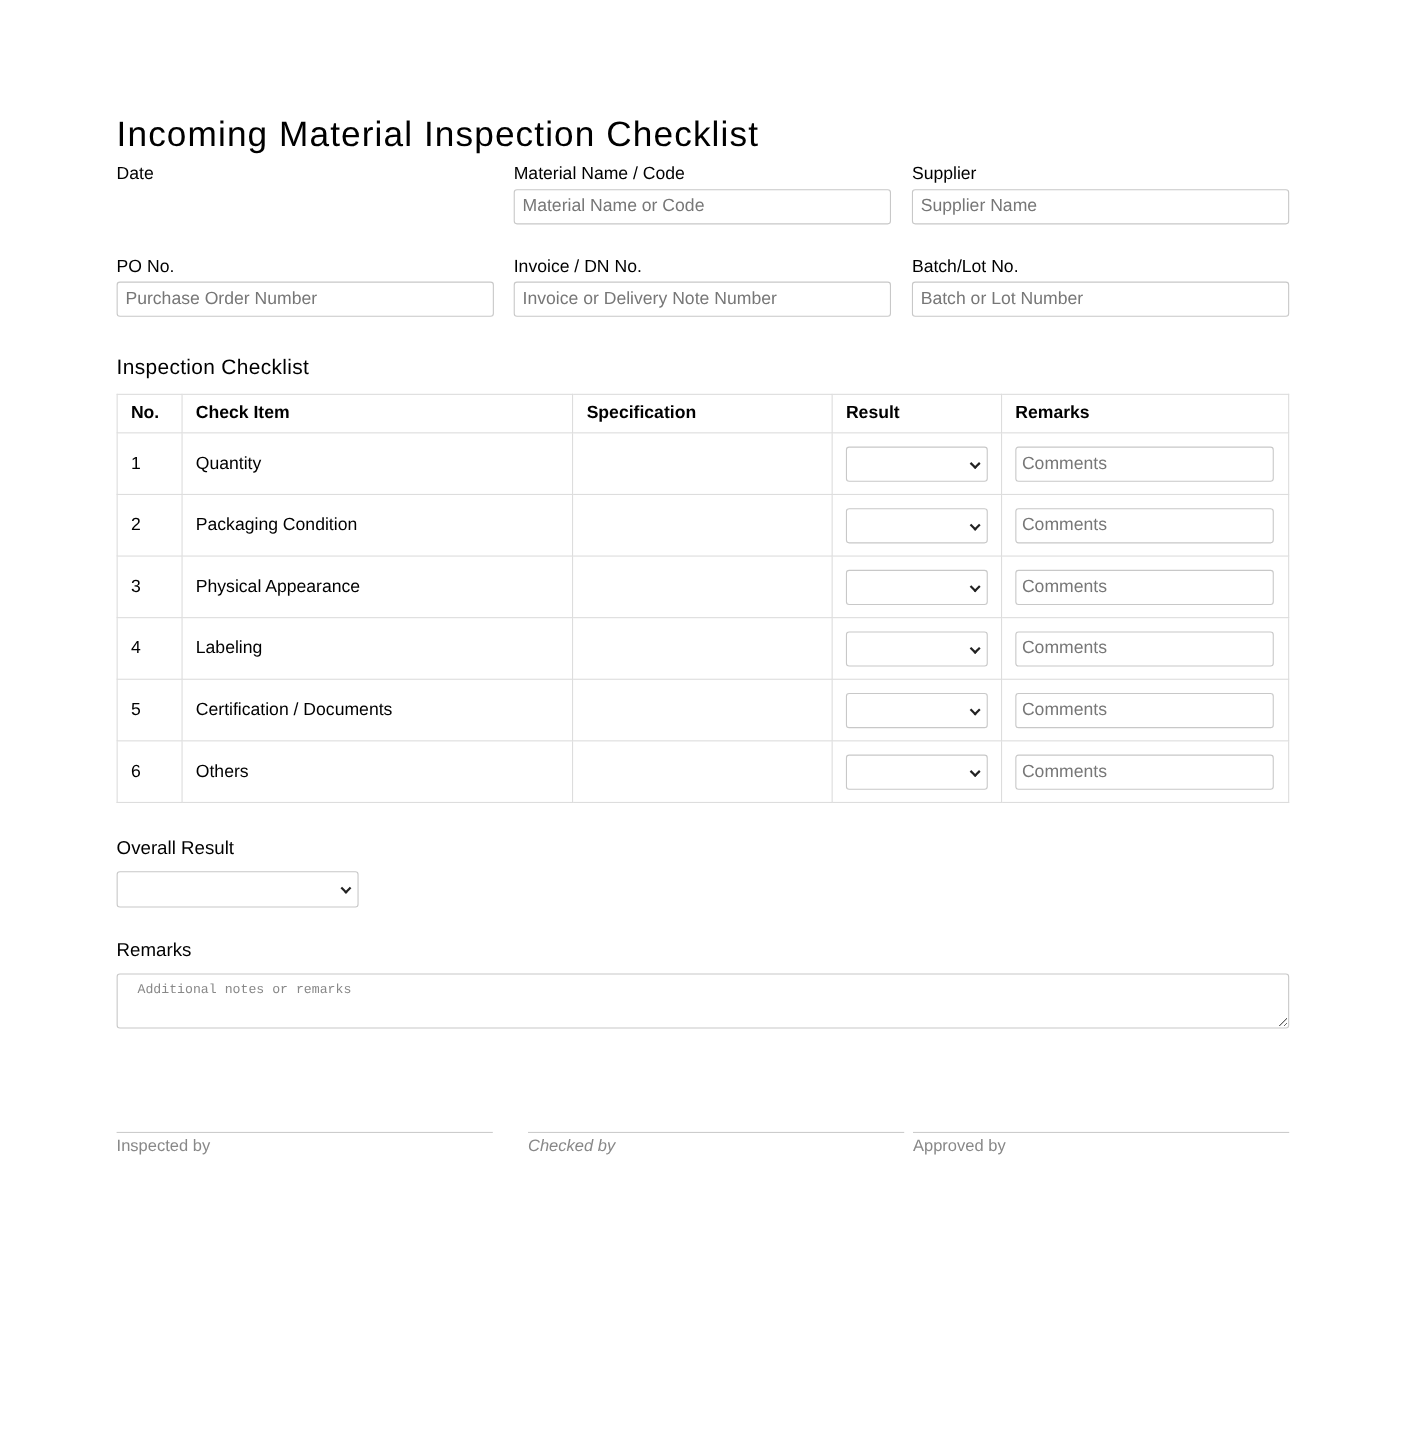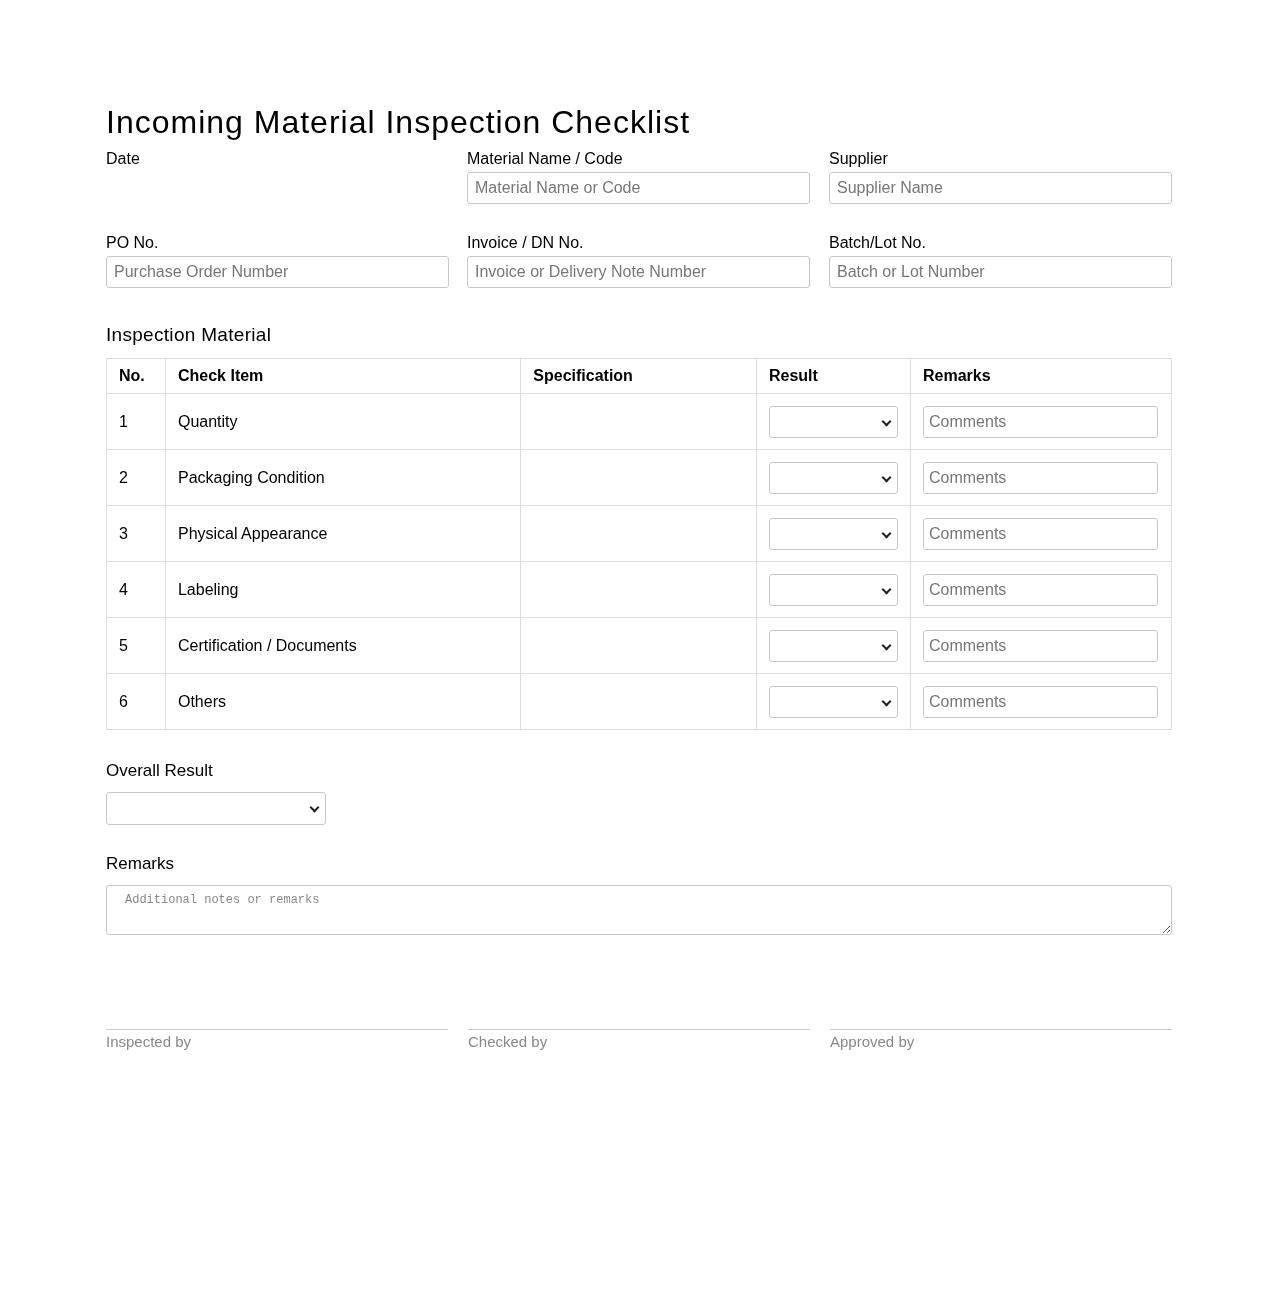--- a/index.html
+++ b/index.html
@@ -53,21 +53,21 @@
   </div>
   <div class="field" style="left:361px;top:234px;">
     <label>Invoice / DN No.</label>
     <input placeholder="Invoice or Delivery Note Number" style="">
   </div>
   <div class="field" style="left:723px;top:234px;">
     <label>Batch/Lot No.</label>
     <input placeholder="Batch or Lot Number" style="">
   </div>
 
-  <h2 class="section" style="top:324px;left:0;">Inspection Material</h2>
+  <h2 class="section" style="top:324px;left:0;">Inspection Checklist</h2>
 
   <table>
     <colgroup>
       <col style="width:59px">
         <col style="width:356px">
         <col style="width:236px">
         <col style="width:154px">
         <col style="width:261px">
     </colgroup>
     <thead>
@@ -151,15 +151,15 @@
 
   <h2 style="top:761px;left:0;">Overall Result</h2>
   <div class="sel overall-sel">
       <span class="chev"></span>
     </div>
 
   <h2 style="top:854px;left:0;">Remarks</h2>
   <textarea placeholder="Additional notes or remarks" style=""></textarea>
 
   <div class="sig" style="left:0;">Inspected by</div>
-  <div class="sig" style="left:362px;">Checked by</div>
+  <div class="sig" style="left:374px;font-style:italic;">Checked by</div>
   <div class="sig" style="left:724px;">Approved by</div>
 </div>
 
 </body></html>

